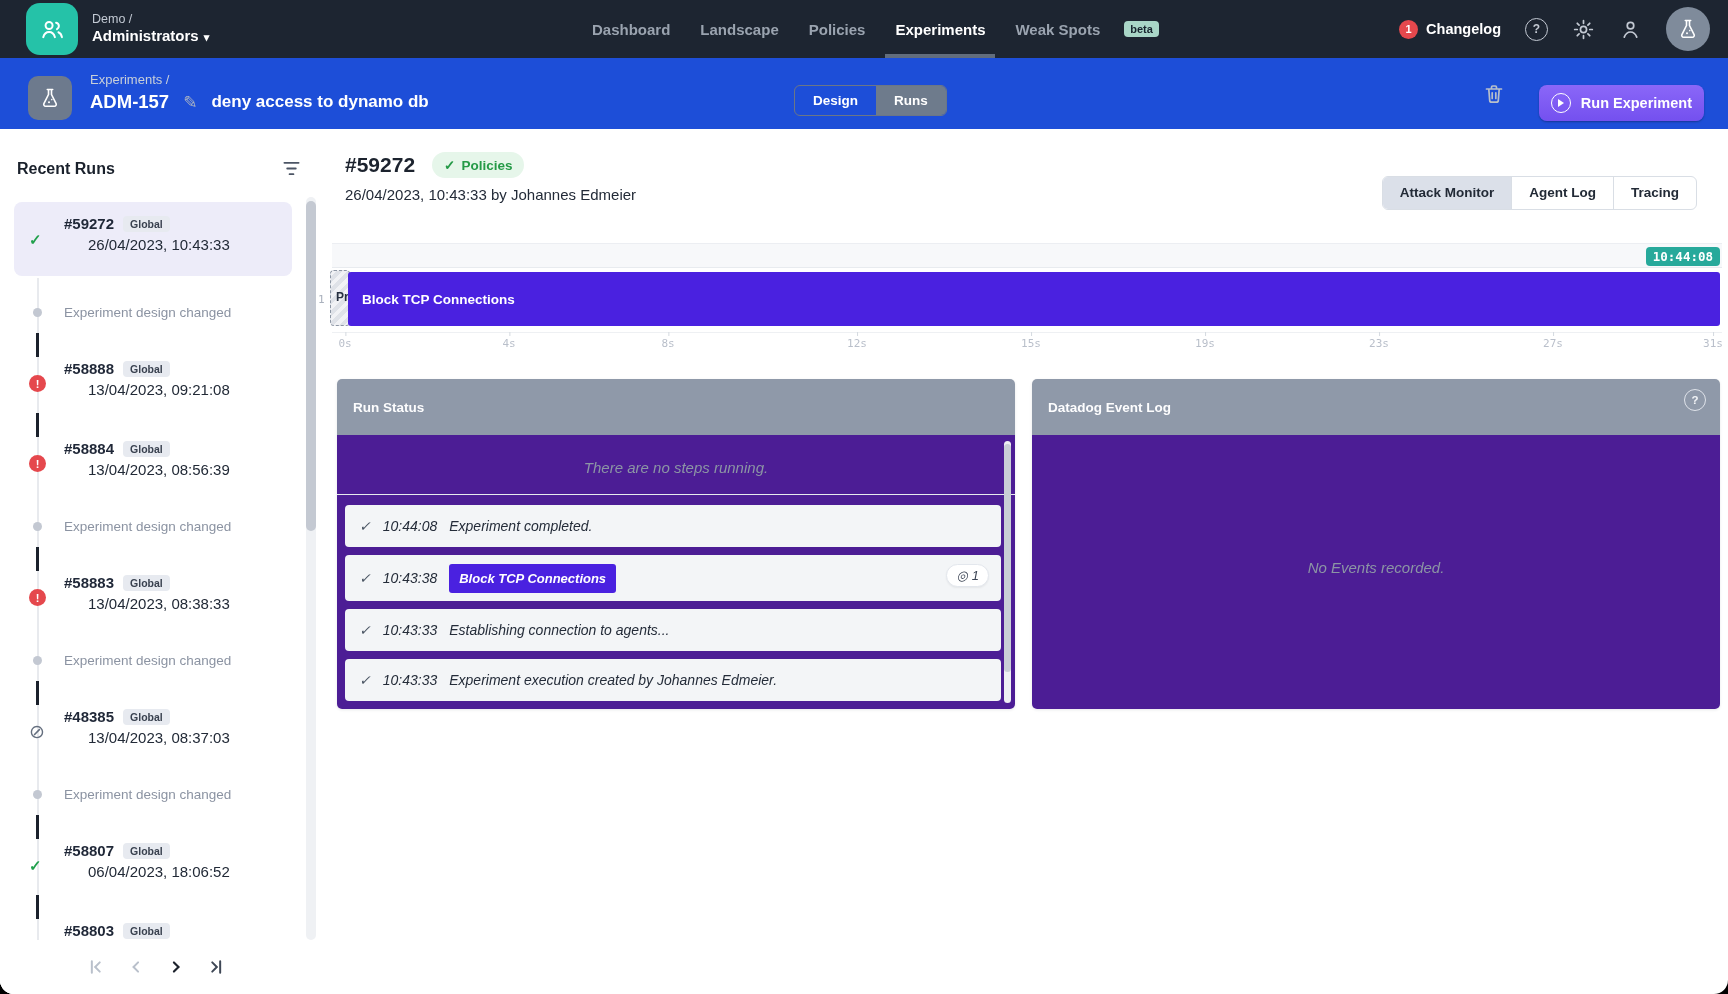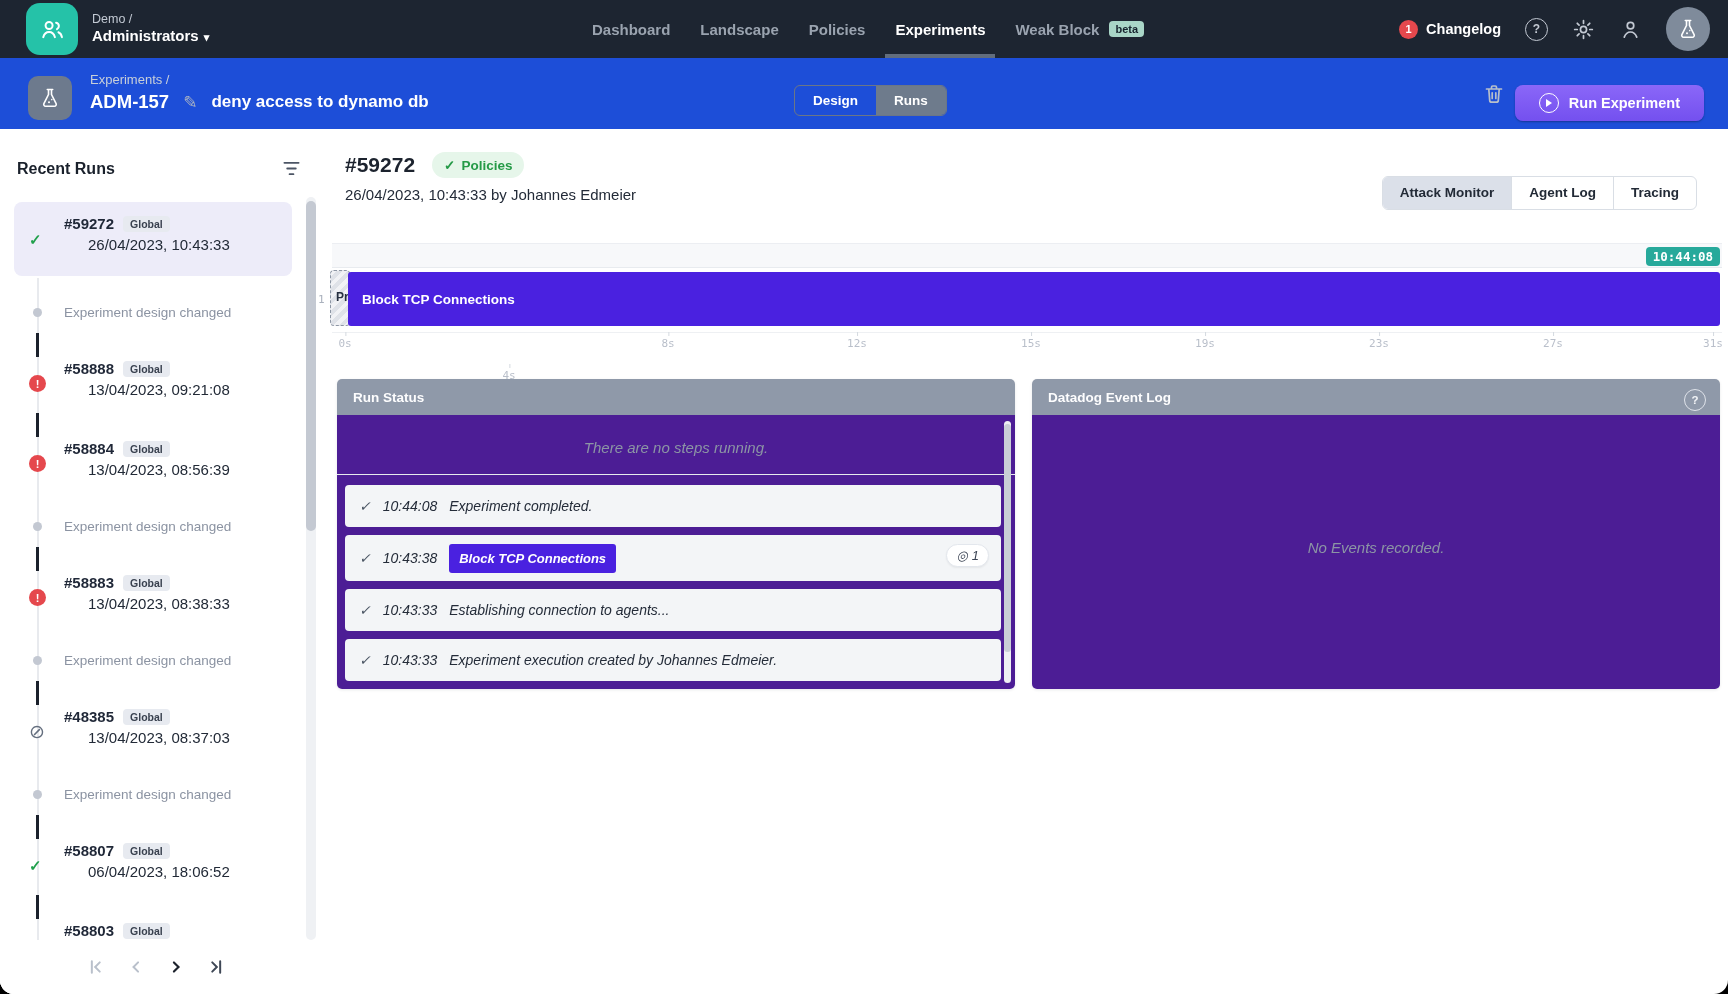--- a/index.html
+++ b/index.html
@@ -11,41 +11,41 @@
   .brand{position:absolute;left:26px;top:3px;display:flex;align-items:center;gap:14px;height:52px;}
   .brand-logo{width:52px;height:52px;border-radius:14px;background:#25c2a8;display:flex;align-items:center;justify-content:center;}
   .brand-txt{line-height:1.25;}
   .brand-org{font-size:12.5px;color:#c3cad4;}
   .brand-team{font-size:15px;font-weight:bold;color:#fff;}
   .brand-caret{color:#fff;font-size:11px;margin-left:5px;}
   .nav-items{position:absolute;left:592px;top:0;height:58px;display:flex;align-items:center;gap:30px;}
   .nav-item{font-size:15px;font-weight:600;color:#9aa3af;height:58px;display:flex;align-items:center;position:relative;cursor:pointer;}
   .nav-item.active{color:#fff;font-weight:bold;}
   .nav-item.active::after{content:"";position:absolute;left:-10px;right:-10px;bottom:0;height:4px;background:#626d7c;}
-  .beta-pill{background:#a9d6c7;color:#17242e;font-size:11px;font-weight:bold;border-radius:4px;padding:2px 6px;margin-left:10px;}
+  .beta-pill{background:#a9d6c7;color:#17242e;font-size:11px;font-weight:bold;border-radius:4px;padding:2px 6px;margin-left:24px;}
   .nav-right{position:absolute;right:18px;top:0;height:58px;display:flex;align-items:center;gap:24px;}
   .changelog{display:flex;align-items:center;gap:8px;cursor:pointer;}
   .red-badge{width:19px;height:19px;border-radius:50%;background:#e5484d;color:#fff;font-size:11px;font-weight:bold;display:flex;align-items:center;justify-content:center;}
   .changelog-label{color:#fff;font-size:14.5px;font-weight:bold;}
   .help-circ{width:21px;height:21px;border-radius:50%;border:1.6px solid #c3c9d3;color:#c3c9d3;font-size:12px;font-weight:bold;display:flex;align-items:center;justify-content:center;}
   .avatar{width:44px;height:44px;border-radius:50%;background:#7f8b9b;display:flex;align-items:center;justify-content:center;}
   
   .subbar{position:absolute;left:0;top:58px;width:100%;height:71px;background:#1d4ed8;}
   .exp-box{position:absolute;left:28px;top:18px;width:44px;height:44px;border-radius:10px;background:#6d7a8d;display:flex;align-items:center;justify-content:center;}
   .crumb{position:absolute;left:90px;top:14px;font-size:13px;color:#c8cfd9;}
   .exp-line{position:absolute;left:90px;top:33px;display:flex;align-items:center;gap:14px;}
   .exp-key{font-size:18.5px;font-weight:bold;color:#fff;}
   .edit-ic{font-size:17px;color:#aeb6c2;cursor:pointer;}
   .exp-title{font-size:17px;font-weight:bold;color:#fff;}
   .toggle{position:absolute;left:794px;top:27px;display:flex;border:1px solid #6b7686;border-radius:6px;overflow:hidden;}
   .tg{padding:7px 18px;font-size:13.5px;font-weight:bold;color:#fff;cursor:pointer;}
   .tg.design{background:transparent;}
   .tg.runs{background:#6e7b8c;}
   .trash-btn{position:absolute;left:1482px;top:24px;width:26px;height:26px;cursor:pointer;}
-  .run-btn{position:absolute;right:24px;top:27px;height:36px;padding:0 24px;border-radius:8px;
+  .run-btn{position:absolute;right:24px;top:27px;height:36px;padding:0 12px;border-radius:8px;
            background:linear-gradient(180deg,#8a67f8,#7450ef);display:flex;align-items:center;gap:10px;
            color:#fff;font-size:14.5px;font-weight:bold;cursor:pointer;box-shadow:0 1px 2px rgba(0,0,0,.3);}
   .play-circ{width:18px;height:18px;border:1.8px solid #fff;border-radius:50%;position:relative;}
   .play-circ::after{content:"";position:absolute;left:6px;top:4.5px;border-left:6px solid #fff;border-top:4px solid transparent;border-bottom:4px solid transparent;}
   
   .sidebar{position:absolute;left:0;top:140px;width:306px;bottom:0;background:#fff;}
   .sb-title{position:absolute;left:17px;top:20px;font-size:16px;font-weight:bold;color:#1a212c;}
   .sb-filter{position:absolute;left:282px;top:20px;cursor:pointer;}
   .entries{position:absolute;left:0;top:62px;width:306px;height:738px;overflow:hidden;}
   .rail{position:absolute;left:37px;top:76px;bottom:0;width:2px;background:#e8eaee;}
@@ -90,21 +90,21 @@
   .pre-box{position:absolute;left:-2px;top:2px;width:20px;height:56px;border:1.5px dashed #8d96a4;border-radius:4px;box-sizing:border-box;
            background:repeating-linear-gradient(135deg,#f1f2f5 0 4px,#dfe2e8 4px 8px);overflow:hidden;
            font-size:12px;font-weight:bold;color:#273040;line-height:52px;padding-left:5px;white-space:nowrap;z-index:1;}
   .tl-bar{position:absolute;left:16px;right:2px;top:4px;height:54px;background:#4a21e0;border-radius:3px;z-index:2;
           color:#fff;font-size:13.5px;font-weight:bold;display:flex;align-items:center;padding-left:14px;box-sizing:border-box;cursor:pointer;}
   .tl-axis{position:absolute;left:0;top:89px;right:0;height:20px;}
   .ax{position:absolute;top:5px;transform:translateX(-50%);font-family:"DejaVu Sans Mono",monospace;font-size:11px;color:#b9bfca;}
   .ax::before{content:"";position:absolute;top:-5px;left:50%;width:1px;height:4px;background:#d4d9e0;}
   
   .panel{position:absolute;top:379px;border-radius:5px;box-shadow:0 1px 3px rgba(20,30,50,.10);}
-  .panel-hd{height:36px;background:#8f99a9;border-radius:5px 5px 0 0;display:flex;align-items:center;padding:0 16px;color:#fdfdfe;font-size:13.5px;font-weight:bold;position:relative;}
+  .panel-hd{height:56px;background:#8f99a9;border-radius:5px 5px 0 0;display:flex;align-items:center;padding:0 16px;color:#fdfdfe;font-size:13.5px;font-weight:bold;position:relative;}
   .panel-bd{background:#4c1d95;height:274px;border-radius:0 0 5px 5px;position:relative;font-style:italic;}
   .p-runstatus{left:337px;width:678px;}
   .p-datadog{left:1032px;width:688px;}
   .rs-empty{padding-top:24px;text-align:center;font-size:15px;color:#8c95a5;}
   .rs-div{height:1px;background:#e8eaee;margin:18px 0 10px 0;}
   .log-row{position:relative;margin:0 14px 8px 8px;background:#f3f5f7;border-radius:4px;height:42px;display:flex;align-items:center;gap:12px;padding:0 14px;box-sizing:border-box;}
   .log-row.tall{height:46px;}
   .log-check{color:#4a5563;font-size:14px;}
   .log-time{font-size:14px;color:#242c39;}
   .log-text{font-size:14px;color:#242c39;}
@@ -135,21 +135,21 @@
         <div class="brand-org">Demo /</div>
         <div class="brand-team"><span>Administrators</span><span class="brand-caret">▾</span></div>
       </div>
     </div>
     <div class="nav-items">
       <div class="nav-item">Dashboard</div>
       <div class="nav-item">Landscape</div>
       <div class="nav-item">Policies</div>
       <div class="nav-item active">Experiments</div>
       <div class="nav-item">
-          <span>Weak Block</span>
+          <span>Weak Spots</span>
           <span class="beta-pill">beta</span>
         </div>
     </div>
     <div class="nav-right">
       <div class="changelog">
         <span class="red-badge">1</span>
         <span class="changelog-label">Changelog</span>
       </div>
       <div class="help-circ">?</div>
       <svg width="23" height="23" viewBox="0 0 24 24" style="cursor:pointer;">
@@ -360,21 +360,21 @@
     <div class="tl-strip">
       <span class="time-badge">10:44:08</span>
     </div>
     <div class="tl-row">
       <span class="row-num">1</span>
       <div class="pre-box">Pre</div>
       <div class="tl-bar">Block TCP Connections</div>
     </div>
     <div class="tl-axis">
       <span class="ax" style="left:13px;">0s</span>
-      <span class="ax" style="left:177px;margin-top:32px;">4s</span>
+      <span class="ax" style="left:177px;">4s</span>
       <span class="ax" style="left:336px;">8s</span>
       <span class="ax" style="left:525px;">12s</span>
       <span class="ax" style="left:699px;">15s</span>
       <span class="ax" style="left:873px;">19s</span>
       <span class="ax" style="left:1047px;">23s</span>
       <span class="ax" style="left:1221px;">27s</span>
       <span class="ax" style="left:1381px;">31s</span>
     </div>
   </div>
 

